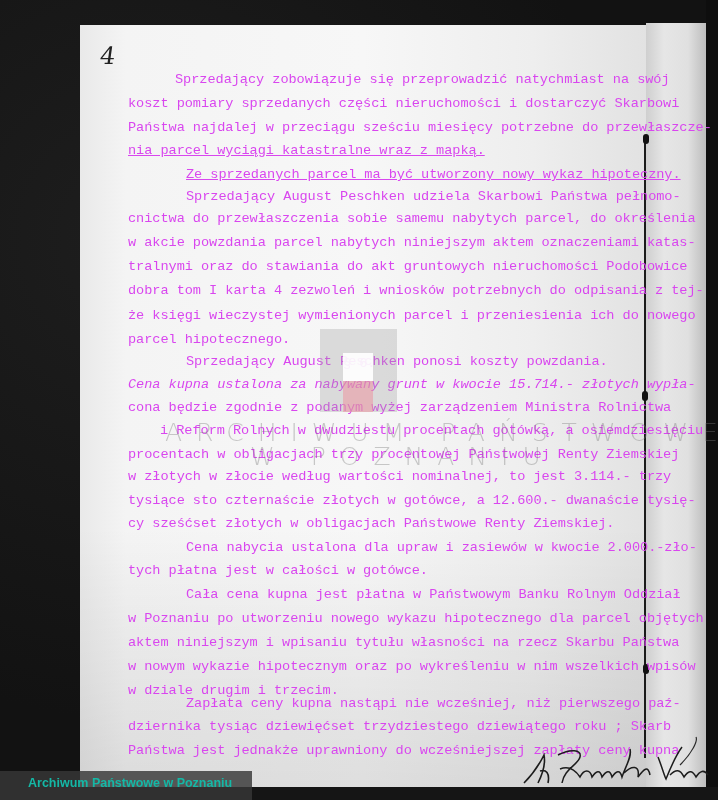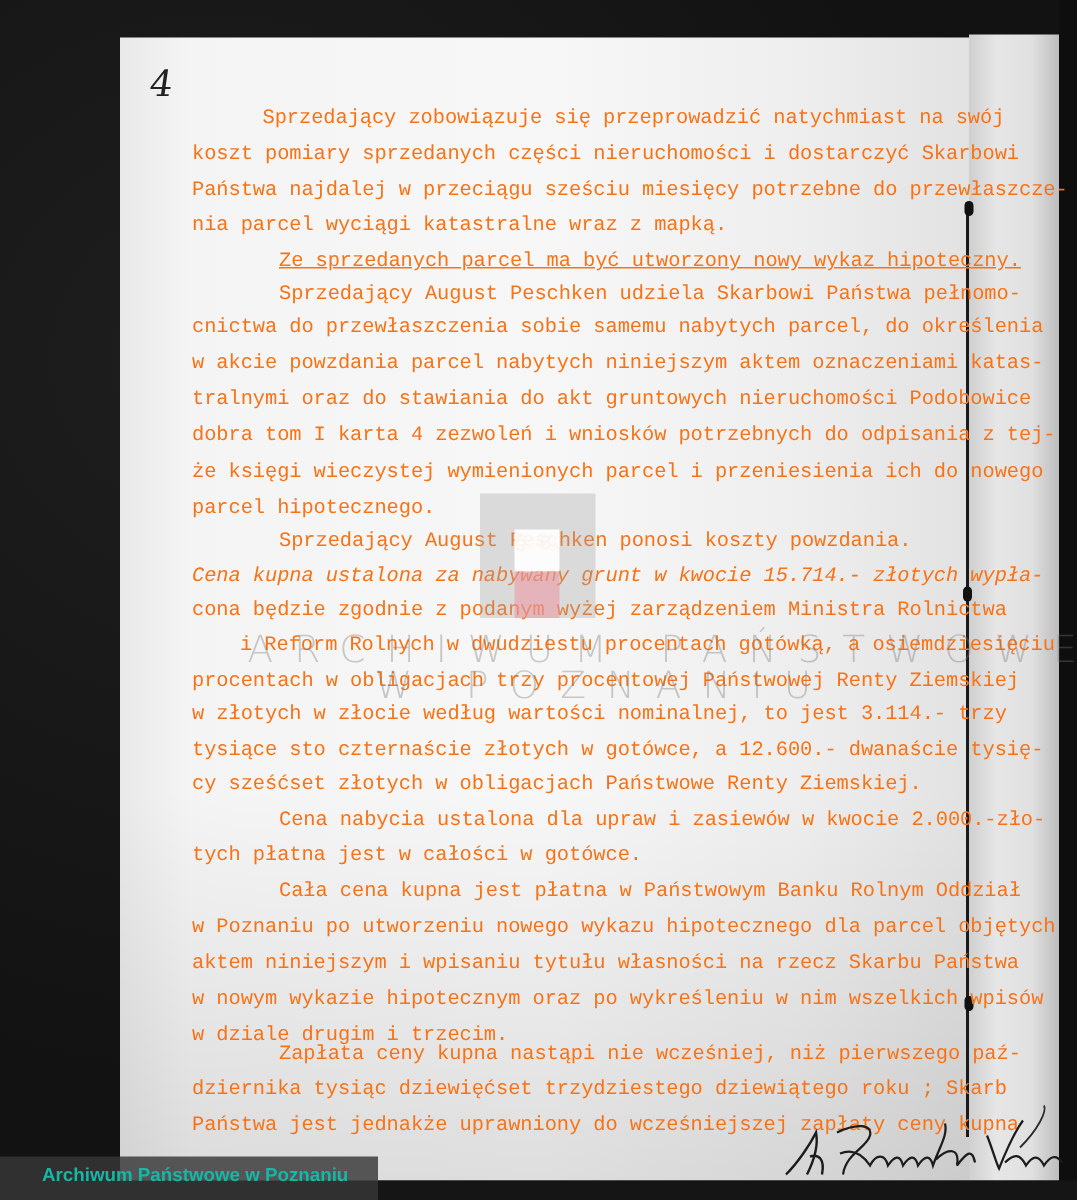--- a/index.html
+++ b/index.html
@@ -33,21 +33,21 @@
   .fold-knot {
     position:absolute; width:6px; height:10px; background:#111; border-radius:3px;
   }
   .page-number {
     position:absolute; left:100px; top:42px;
     font-family: "DejaVu Serif", serif; font-size:24px; color:#222;
     transform: skewX(-8deg);
   }
   .doc-line {
     position:absolute; left:0; white-space:nowrap;
-    font-size:13.6px; line-height:16px; color:#f97316;
+    font-size:13.6px; line-height:16px; color:#d946ef;
     letter-spacing:-0.05px;
   }
   .logo-block {
     position:absolute; left:320px; top:329px; width:77px; height:83px;
     background:rgba(160,160,160,0.32);
   }
   .logo-white {
     position:absolute; left:23px; top:24px; width:30px; height:28px;
     background:rgba(255,255,255,0.9);
   }
@@ -92,21 +92,21 @@
 <div class="fold-knot" style="left:643px; top:134px;"></div>
 <div class="fold-knot" style="left:642px; top:391px;"></div>
 <div class="fold-knot" style="left:643px; top:664px;"></div>
 
 <div class="page-number">4</div>
 
 <div id="doc-lines">
     <div class="doc-line" style="left: 175px; top: 72px;">Sprzedający zobowiązuje się przeprowadzić natychmiast na swój</div>
     <div class="doc-line" style="left: 128px; top: 96px;">koszt pomiary sprzedanych części nieruchomości i dostarczyć Skarbowi</div>
     <div class="doc-line" style="left: 128px; top: 120px; text-align: right;">Państwa najdalej w przeciągu sześciu miesięcy potrzebne do przewłaszcze-</div>
-    <div class="doc-line" style="left: 128px; top: 143px;">nia parcel wyciągi katastralne wraz z mapką.</div>
+    <div class="doc-line" style="left: 128px; top: 143px; text-decoration: underline;">nia parcel wyciągi katastralne wraz z mapką.</div>
     <div class="doc-line" style="left: 186px; top: 167px; text-decoration: underline;">Ze sprzedanych parcel ma być utworzony nowy wykaz hipoteczny.</div>
     <div class="doc-line" style="left: 186px; top: 189px;">Sprzedający August Peschken udziela Skarbowi Państwa pełnomo-</div>
     <div class="doc-line" style="left: 128px; top: 211px;">cnictwa do przewłaszczenia sobie samemu nabytych parcel, do określenia</div>
     <div class="doc-line" style="left: 128px; top: 235px;">w akcie powzdania parcel nabytych niniejszym aktem oznaczeniami katas-</div>
     <div class="doc-line" style="left: 128px; top: 259px;">tralnymi oraz do stawiania do akt gruntowych nieruchomości Podobowice</div>
     <div class="doc-line" style="left: 128px; top: 283px;">dobra tom I karta 4 zezwoleń i wniosków potrzebnych do odpisania z tej-</div>
     <div class="doc-line" style="left: 128px; top: 308px;">że księgi wieczystej wymienionych parcel i przeniesienia ich do nowego</div>
     <div class="doc-line" style="left: 128px; top: 332px;">parcel hipotecznego.</div>
     <div class="doc-line" style="left: 186px; top: 354px;">Sprzedający August Peschken ponosi koszty powzdania.</div>
     <div class="doc-line" style="left: 128px; top: 377px; font-style: italic;">Cena kupna ustalona za nabywany grunt w kwocie 15.714.- złotych wypła-</div>

